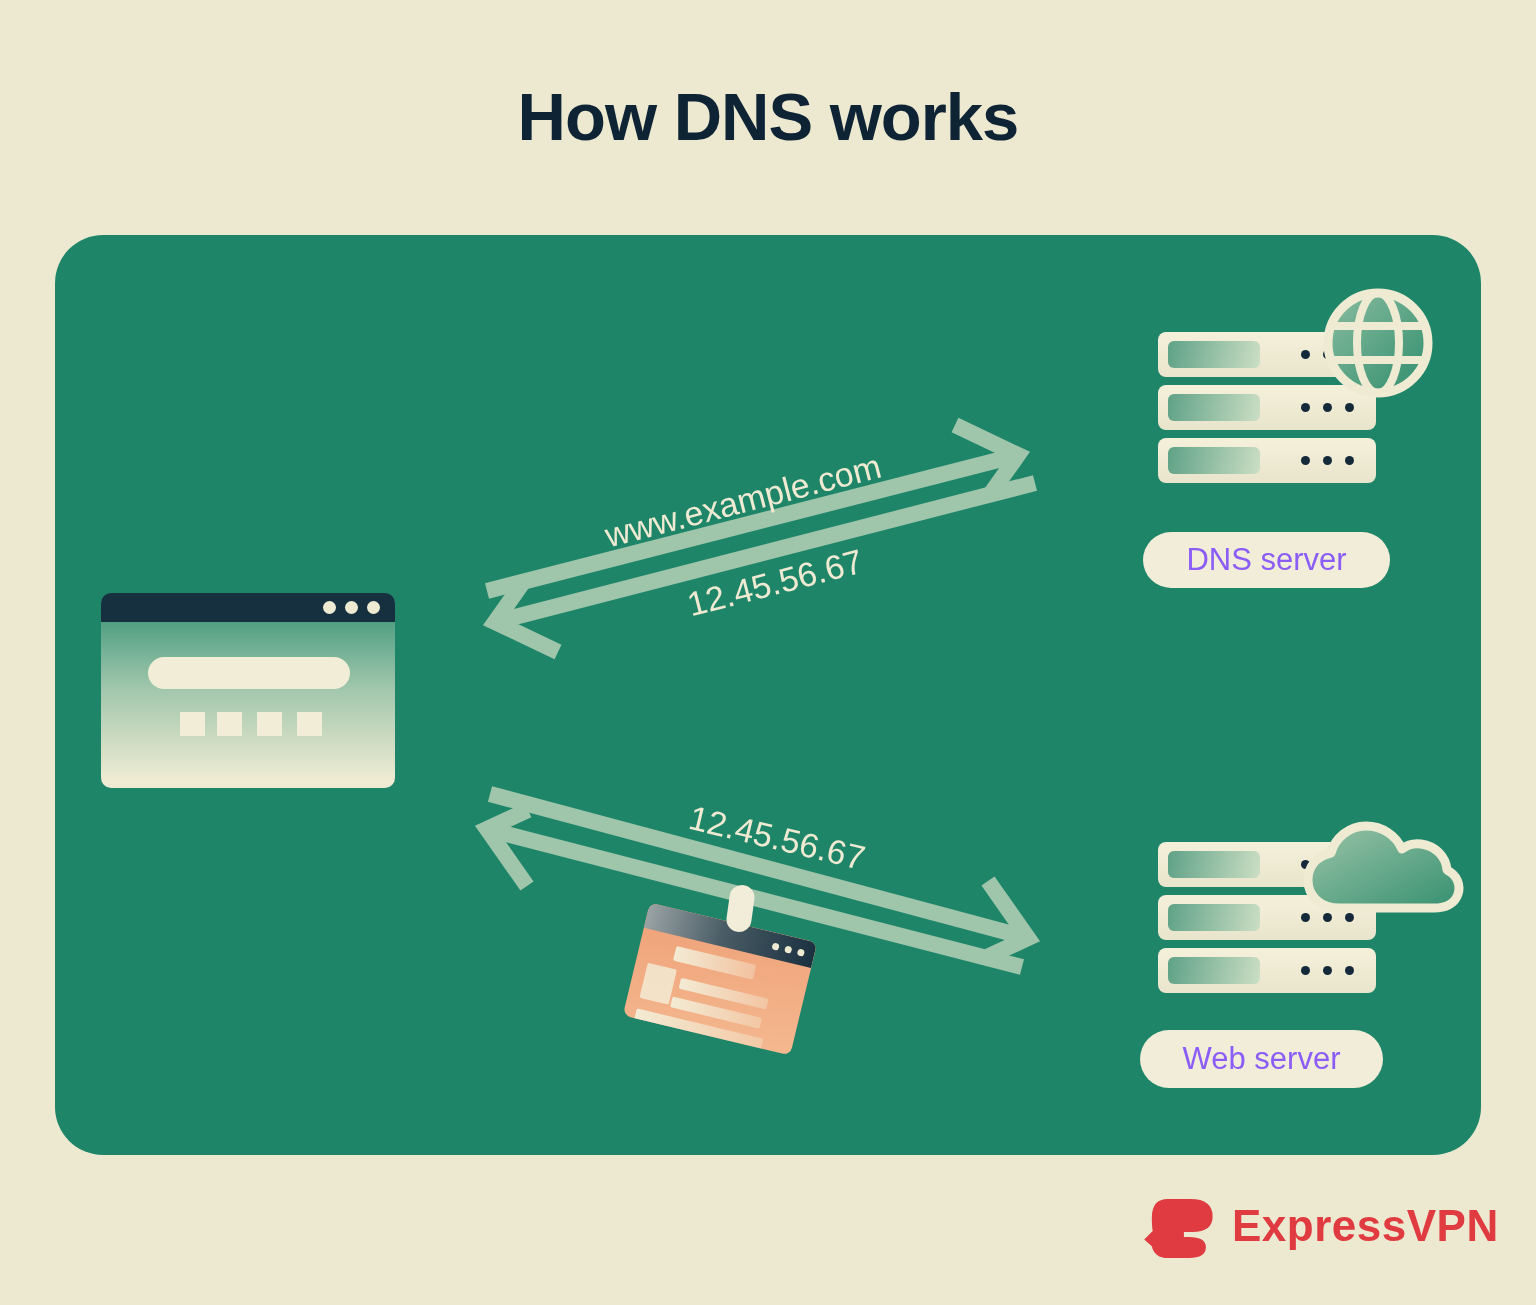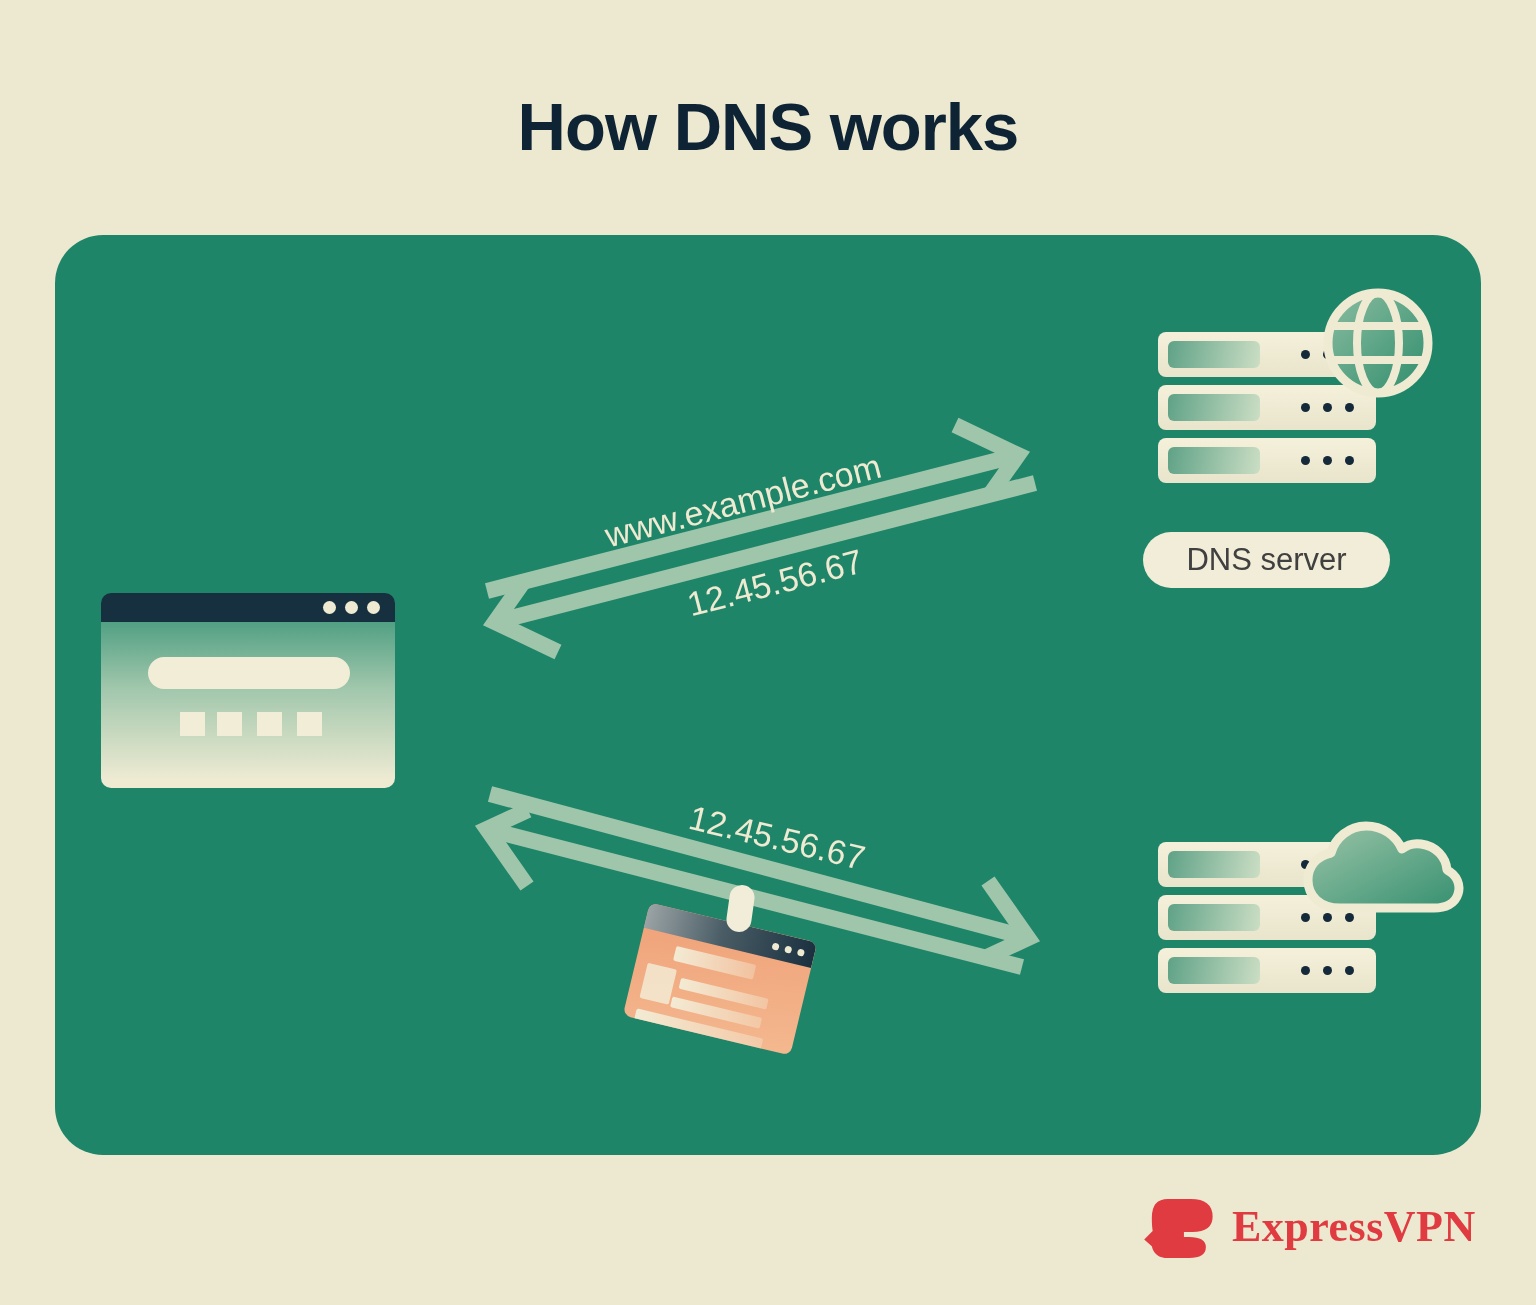--- a/index.html
+++ b/index.html
@@ -2,21 +2,21 @@
 <html><head>
 <meta charset="utf-8">
 <style>
   html,body{margin:0;padding:0;}
   body{
     width:1536px;height:1305px;position:relative;overflow:hidden;
     background:#EDE9D1;
     font-family:"Liberation Sans", sans-serif;
   }
   .page-title{
-    position:absolute;left:0;top:88px;width:1536px;
+    position:absolute;left:0;top:78px;width:1536px;
     text-align:center;font-size:67px;font-weight:700;letter-spacing:-1px;
     color:#0E2435;margin:0;
   }
   .panel{
     position:absolute;left:55px;top:235px;width:1426px;height:920px;
     background:#1F8569;border-radius:48px;
   }
   
   .browser-window{
     position:absolute;left:46px;top:358px;width:294px;height:195px;
@@ -30,21 +30,21 @@
   .win-dot{width:13px;height:13px;border-radius:50%;background:#EFEBD3;}
   .browser-searchbar{
     position:absolute;left:47px;top:64px;width:202px;height:32px;border-radius:16px;background:#F1EDD7;
   }
   .browser-sq{position:absolute;top:119px;width:25px;height:24px;background:#F1EDD7;}
   .sq1{left:79px}.sq2{left:116px}.sq3{left:156px}.sq4{left:196px}
   
   .pill{
     position:absolute;background:#F1EDD8;border-radius:30px;
     display:flex;align-items:center;justify-content:center;
-    color:#404040;font-size:31px;font-weight:500;
+    color:#8b5cf6;font-size:31px;font-weight:500;
   }
   .pill-browser{left:83px;top:590px;width:211px;height:58px;}
   .pill-dns{left:1088px;top:297px;width:247px;height:56px;}
   .pill-web{left:1085px;top:795px;width:243px;height:58px;}
   
   .arrows{position:absolute;z-index:1;}
   .arrows-top{left:415px;top:165px;}
   .arrows-bottom{left:415px;top:535px;}
   .arrow-label{
     position:absolute;color:#EFEAD2;font-size:34px;font-weight:500;
@@ -89,21 +89,21 @@
   .pg-lineC{left:12px;top:106px;width:130px;height:12px;}
   .pin{
     position:absolute;left:673px;top:650px;width:25px;height:47px;border-radius:13px;
     background:#F2EDD8;z-index:3;transform:rotate(8deg);
   }
   
   .brand{
     position:absolute;left:1140px;top:1192px;display:flex;align-items:center;gap:16px;
   }
   .brand-name{
-    font-family:Liberation Serif, serif;font-weight:700;font-size:44px;color:#DF3B40;
+    font-family:Liberation Sans, sans-serif;font-weight:700;font-size:44px;color:#DF3B40;
     letter-spacing:0.5px;
   }
 </style>
 </head>
 <body>
 
 <h1 class="page-title">How DNS works</h1>
 
 <div class="panel">
 
@@ -207,20 +207,23 @@
         <linearGradient id="cloudGrad" x1="0" y1="0" x2="1" y2="1">
           <stop offset="0" stop-color="#9CC4A8"></stop>
             <stop offset="1" stop-color="#359070"></stop>
         </linearGradient>
       </defs>
       <path d="M40 92 C20 92 8 80 8 64 C8 50 17 40 31 37 C35 22 49 10 66 10
                C83 10 96 20 102 33 C107 29 114 27 121 28 C136 30 146 41 147 54
                C157 59 161 69 158 78 C155 88 145 92 134 92 Z" fill="url(#cloudGrad)" stroke="#EFEBD3" stroke-width="9" stroke-linejoin="round"></path>
     </svg>
   </div>
+  <div class="pill pill-web">
+    <span>Web server</span>
+  </div>
 
   <div class="webpage">
     <div class="webpage-titlebar">
       <div class="page-dot"></div>
       <div class="page-dot"></div>
       <div class="page-dot"></div>
     </div>
     <div class="pg pg-bar1"></div>
     <div class="pg pg-thumb"></div>
     <div class="pg pg-lineA"></div>

